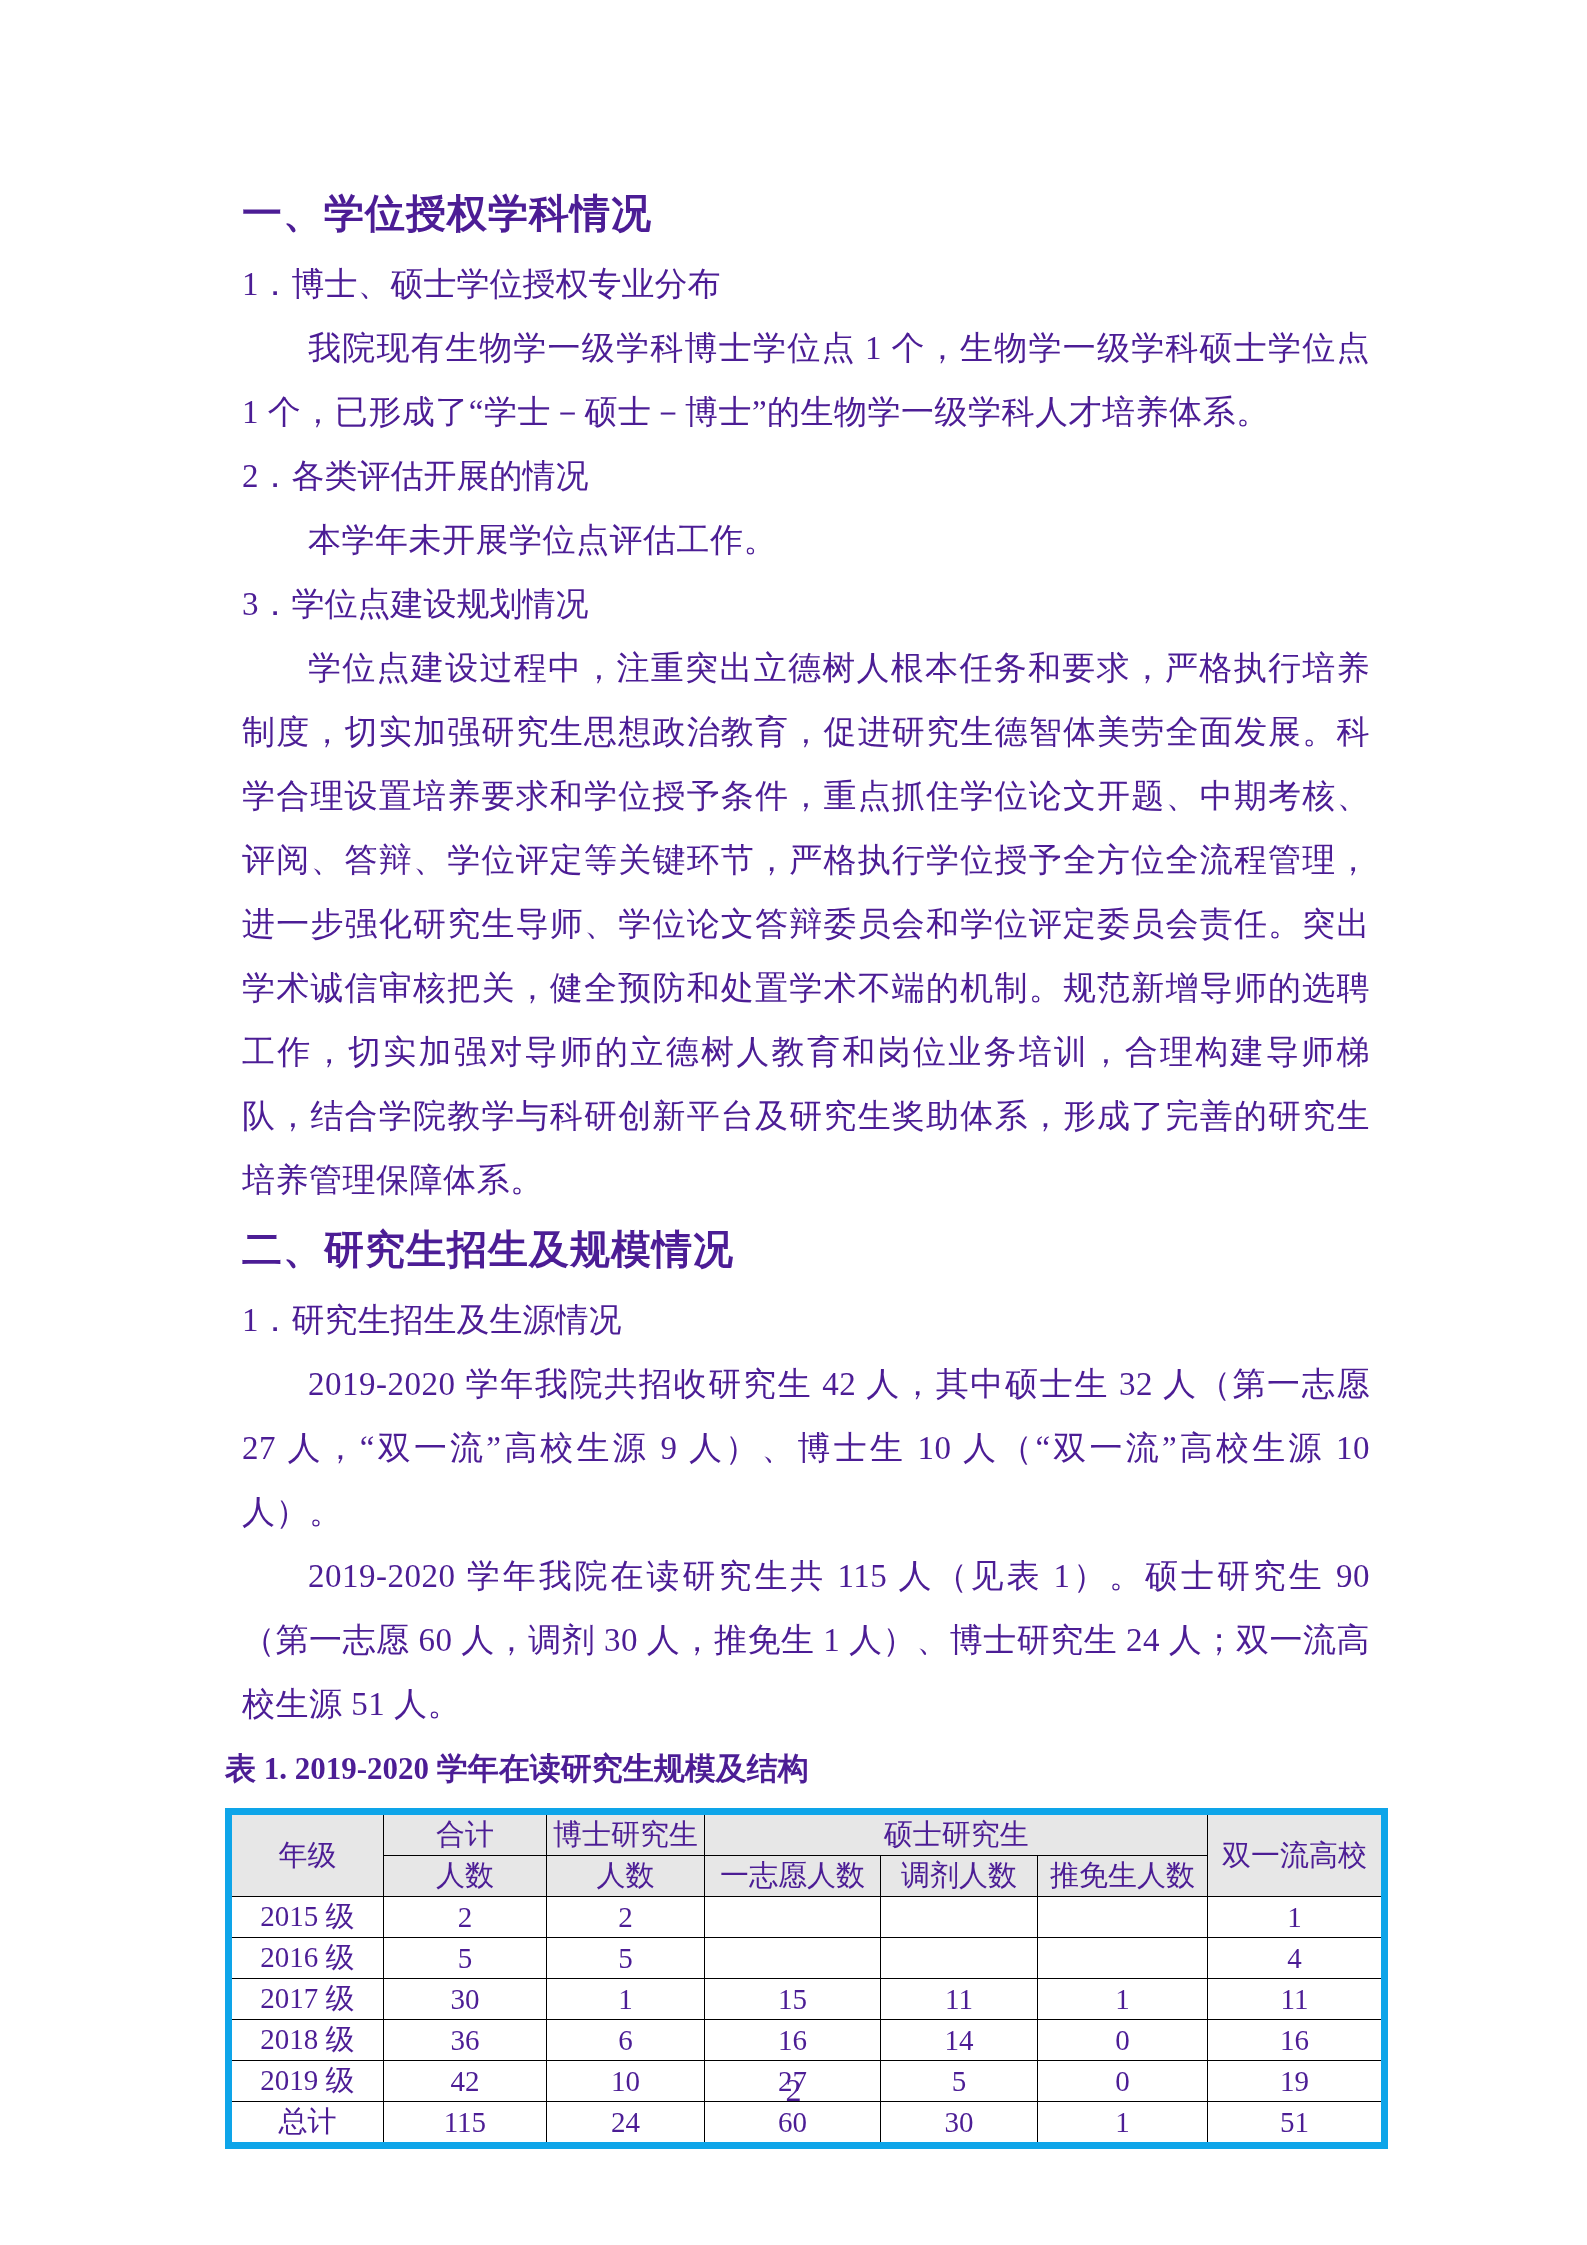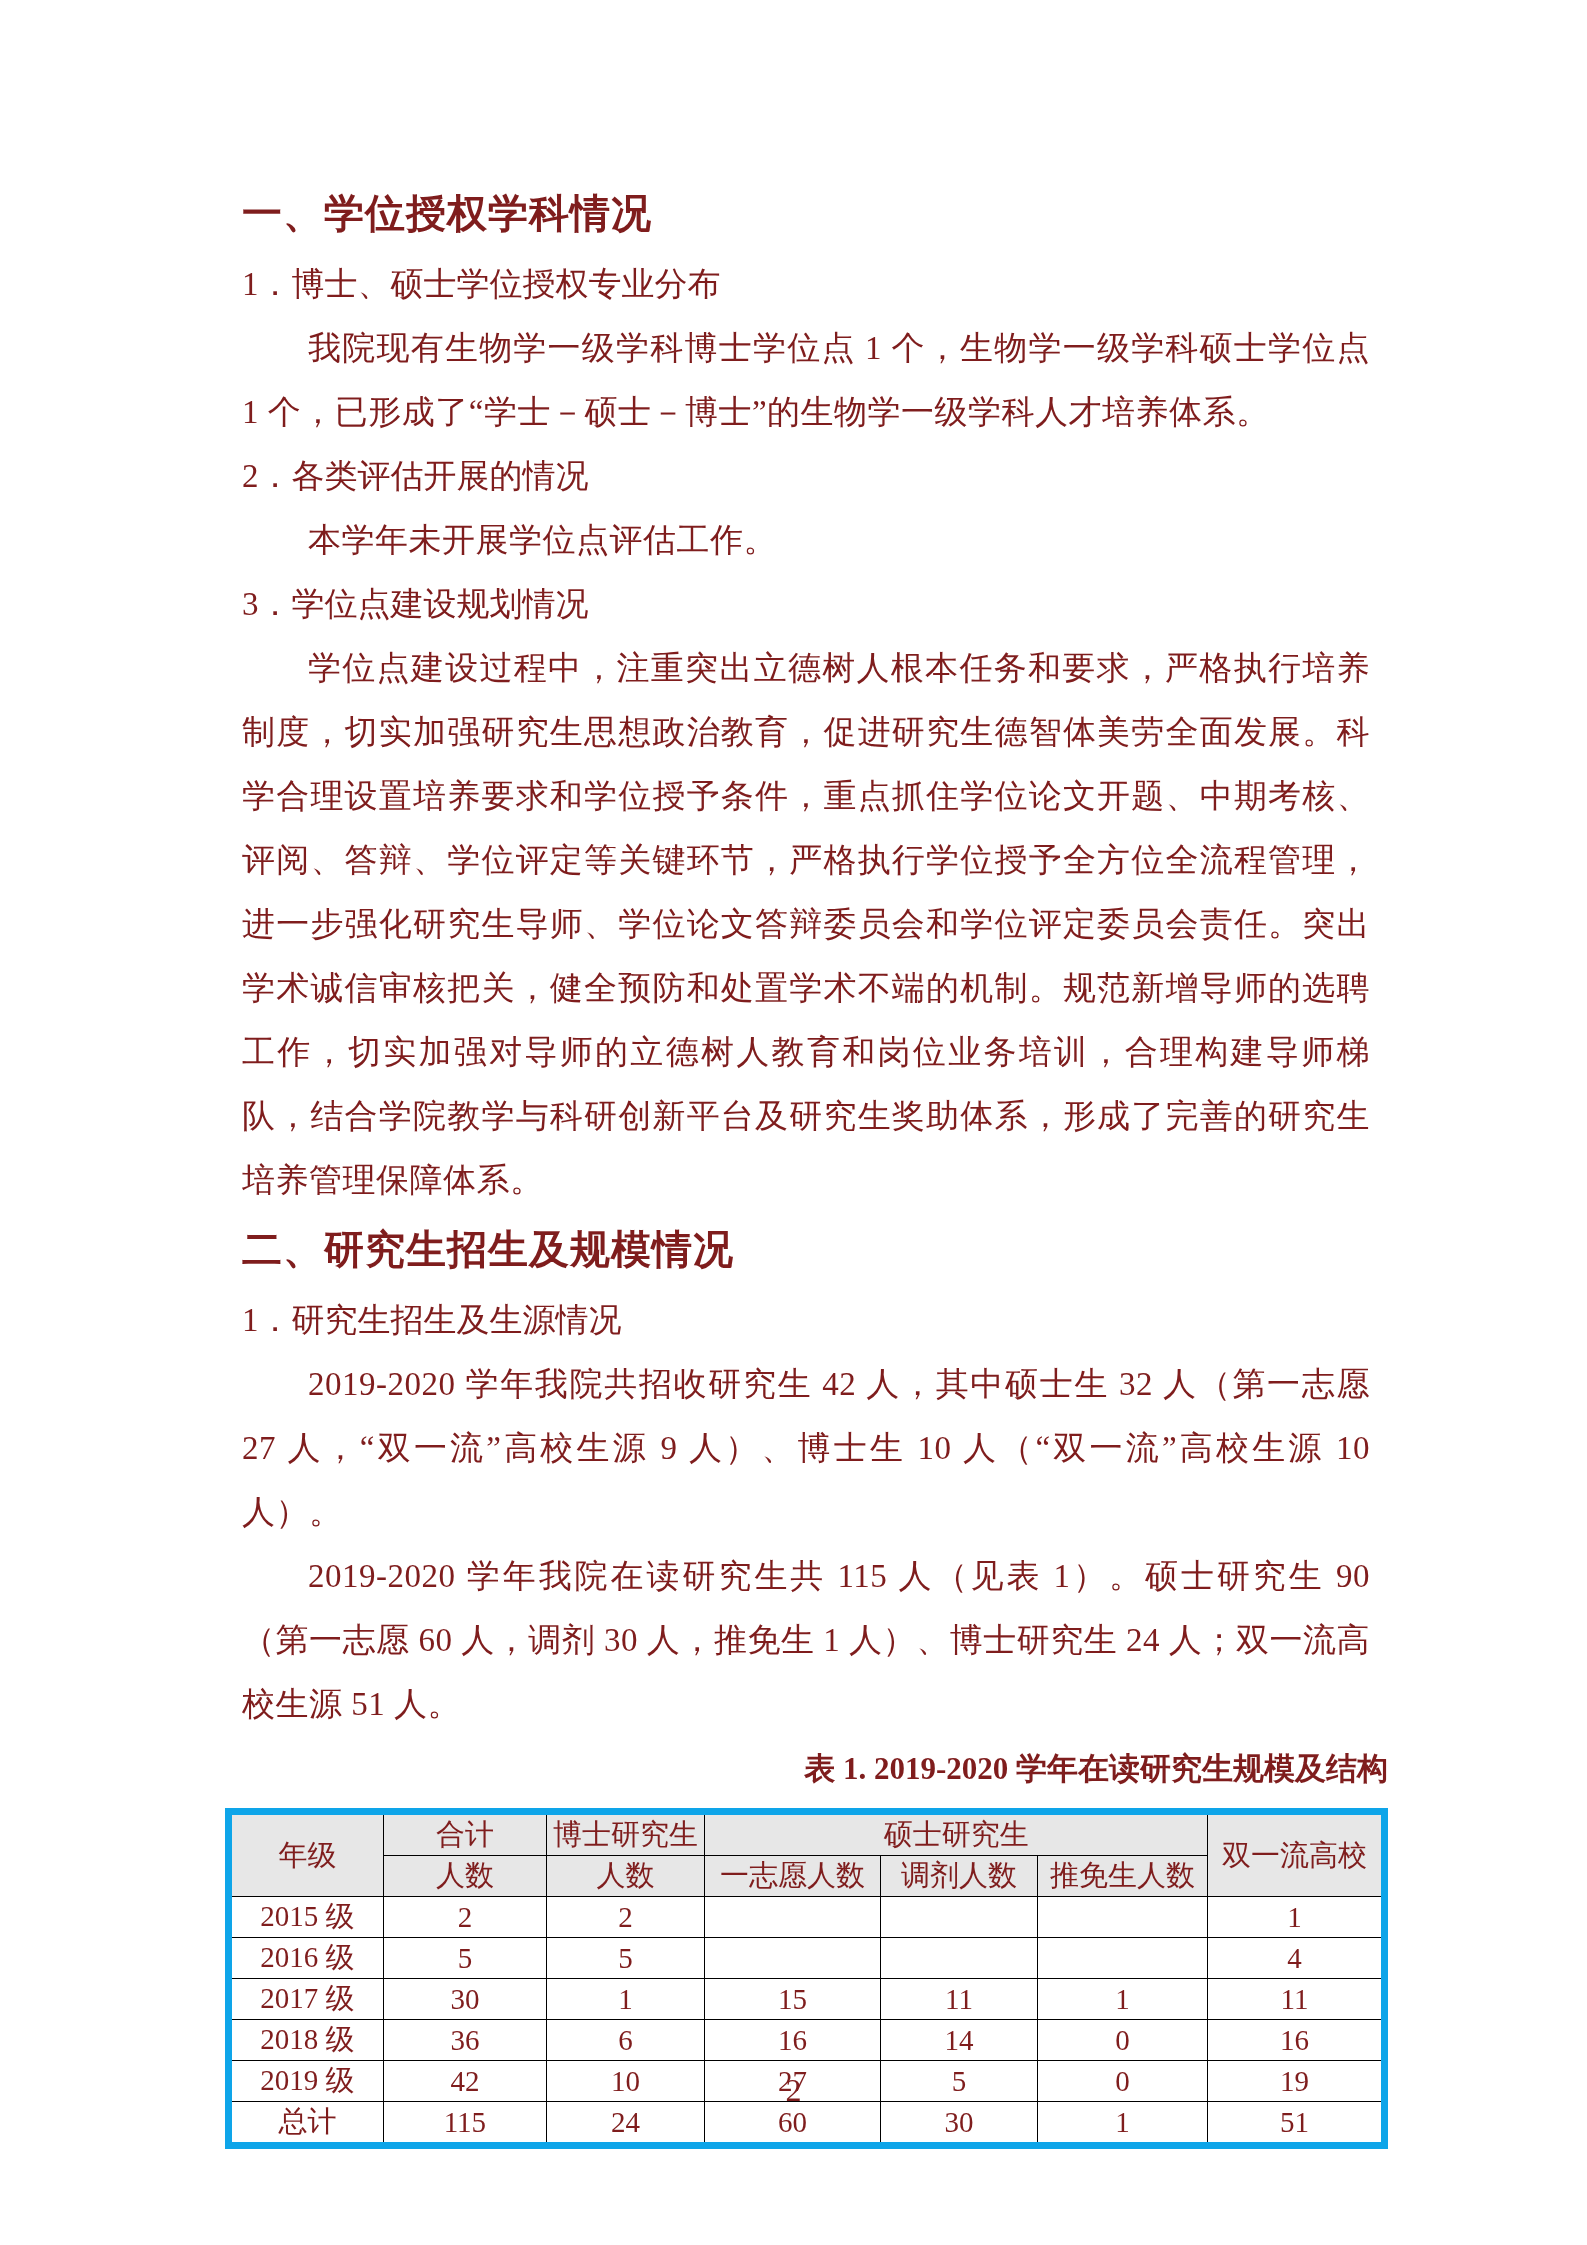--- a/index.html
+++ b/index.html
@@ -2,21 +2,21 @@
 <html lang="zh"><head>
 <meta charset="utf-8">
 <style>
   html,body{margin:0;padding:0;background:#888;}
   .page{
     position:relative;
     width:1587px;height:2245px;
     background:#ffffff;
     margin:0 auto;
     font-family:"Liberation Serif","DejaVu Serif",serif;
-    color:#7f1d1d;
+    color:#4c1d95;
     overflow:hidden;
   }
   .content{
     position:absolute;
     left:242px;top:176px;
     width:1128px;
   }
   .sec-heading{
     font-size:40px;
     font-weight:700;
@@ -33,21 +33,21 @@
     font-size:33px;
     line-height:64px;
     margin:0;
     text-align:justify;
     text-indent:2em;
     letter-spacing:0.5px;
   }
   .table-caption{
     font-size:31px;
     font-weight:700;
-    text-align:right;
+    text-align:left;
     line-height:58px;
     margin:4px 0 0 -17px;
     width:1163px;
   }
   table.enroll{
     border-collapse:collapse;
     table-layout:fixed;
     width:1163px;
     margin:10px 0 0 -17px;
     border:7px solid #0ea5e9;

